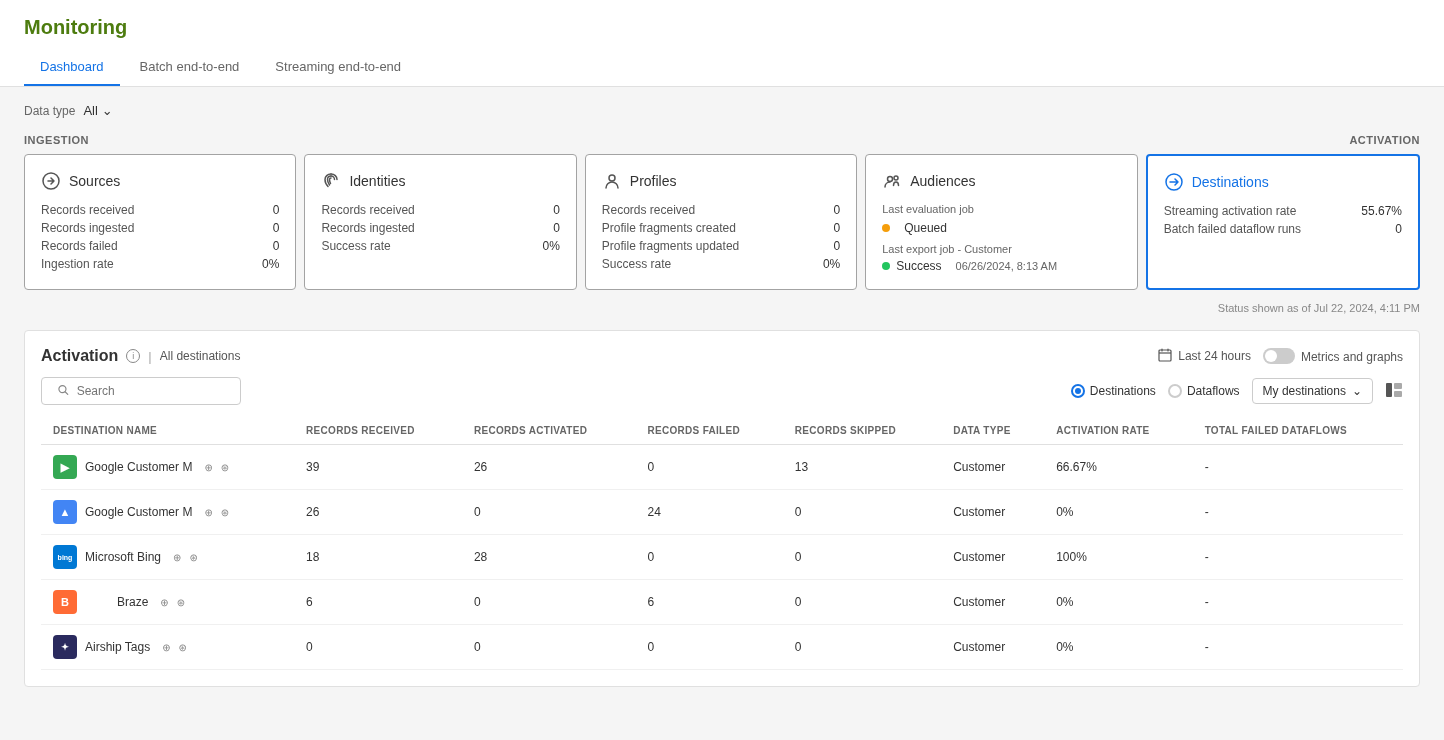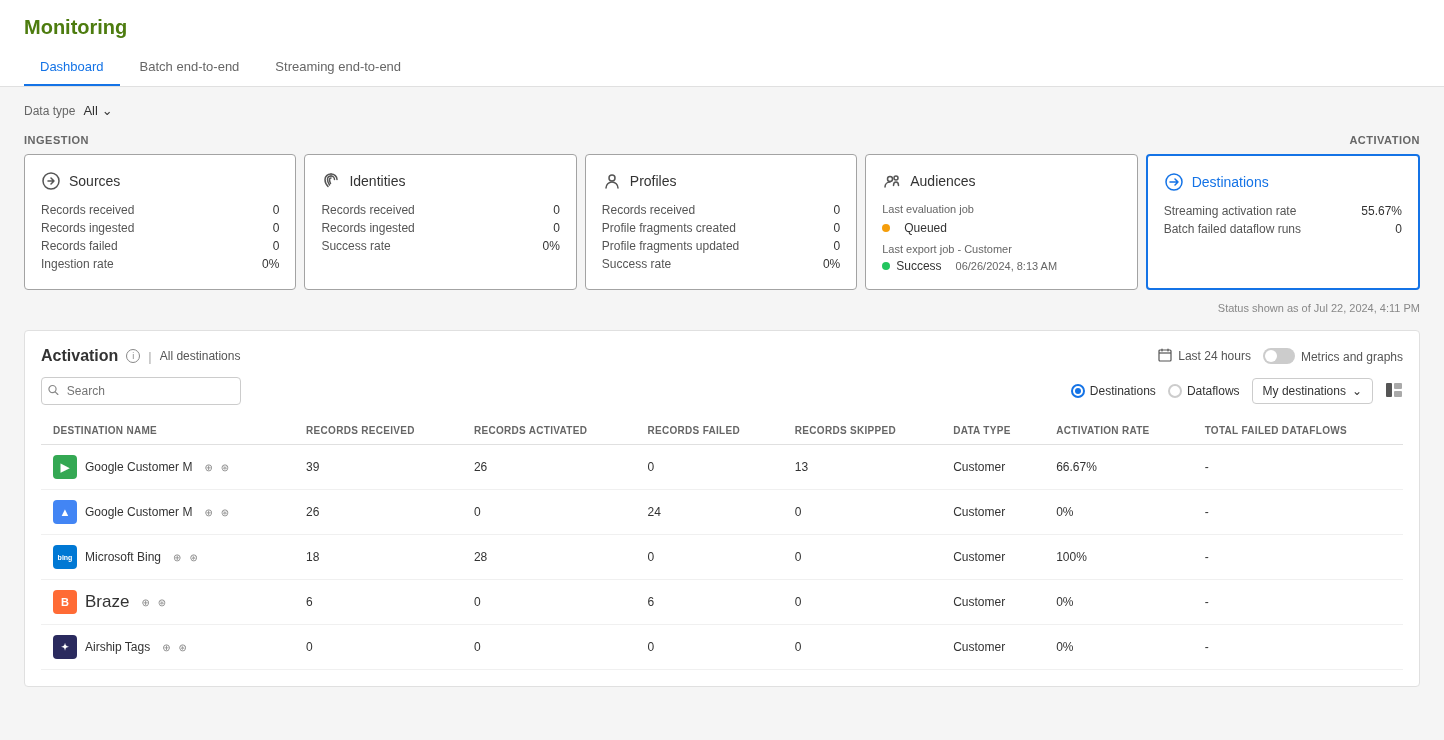--- a/index.html
+++ b/index.html
@@ -31,21 +31,21 @@
     .activation-title { font-size: 16px; font-weight: 600; }
     .activation-info { width: 14px; height: 14px; border-radius: 50%; border: 1px solid #888; display: flex; align-items: center; justify-content: center; font-size: 9px; color: #888; cursor: pointer; }
     .activation-separator { color: #aaa; }
     .all-destinations { font-size: 12px; color: #555; }
     .activation-controls { margin-left: auto; display: flex; align-items: center; gap: 12px; }
     .last-hours { display: flex; align-items: center; gap: 6px; font-size: 12px; color: #555; }
     .metrics-toggle { display: flex; align-items: flex-end; gap: 6px; font-size: 12px; color: #555; cursor: pointer; }
     .toggle-circle { width: 32px; height: 16px; border-radius: 8px; background: #ccc; position: relative; }
     .toggle-knob { width: 12px; height: 12px; border-radius: 50%; background: #fff; position: absolute; top: 2px; left: 2px; }
     .table-controls { display: flex; align-items: center; gap: 12px; margin: 12px 0; }
-    .search-box { display: flex; gap: 8px; border: 1px solid #ccc; border-radius: 4px; padding: 6px 6px; width: 200px; background: #fff; }
+    .search-box { display: flex; gap: 8px; border: 1px solid #ccc; border-radius: 4px; padding: 6px 16px; width: 200px; background: #fff; }
     .search-box input { border: none; outline: none; font-size: 12px; width: 100%; }
     .dest-dataflow-controls { margin-left: auto; display: flex; align-items: center; gap: 12px; }
     .radio-group { display: flex; align-items: center; gap: 12px; }
     .radio-item { display: flex; align-items: center; gap: 5px; cursor: pointer; font-size: 12px; }
     .radio-dot { width: 14px; height: 14px; border-radius: 50%; border: 2px solid #ccc; display: flex; align-items: center; justify-content: center; }
     .radio-dot.selected { border-color: #1473e6; }
     .radio-inner { width: 6px; height: 6px; border-radius: 50%; background: #1473e6; }
     .dropdown-select { display: flex; align-items: center; gap: 6px; border: 1px solid #ccc; border-radius: 4px; padding: 5px 10px; font-size: 12px; cursor: pointer; background: #fff; }
     .table-view-icon { cursor: pointer; color: #555; }
     .data-table { width: 100%; border-collapse: collapse; }
@@ -359,21 +359,21 @@
       <td>0</td>
       <td>0</td>
       <td>Customer</td>
       <td>100%</td>
       <td>-</td>
     </tr>
             <tr>
       <td>
         <div class="dest-name-cell">
           <div style="width:24px;height:24px;border-radius:4px;background:#ff6b35;display:flex;align-items:center;justify-content:center;color:#fff;font-size:11px;font-weight:700;">B</div>
-          <span style="font-size:17px;">Braze</span>
+          <span style="font-size:12px;margin-left:32px;">Braze</span>
           <span style="color:#888;font-size:10px;margin-left:4px;">⊕</span>
           <span style="color:#888;font-size:10px;">⊛</span>
         </div>
       </td>
       <td>6</td>
       <td>0</td>
       <td>6</td>
       <td>0</td>
       <td>Customer</td>
       <td>0%</td>

